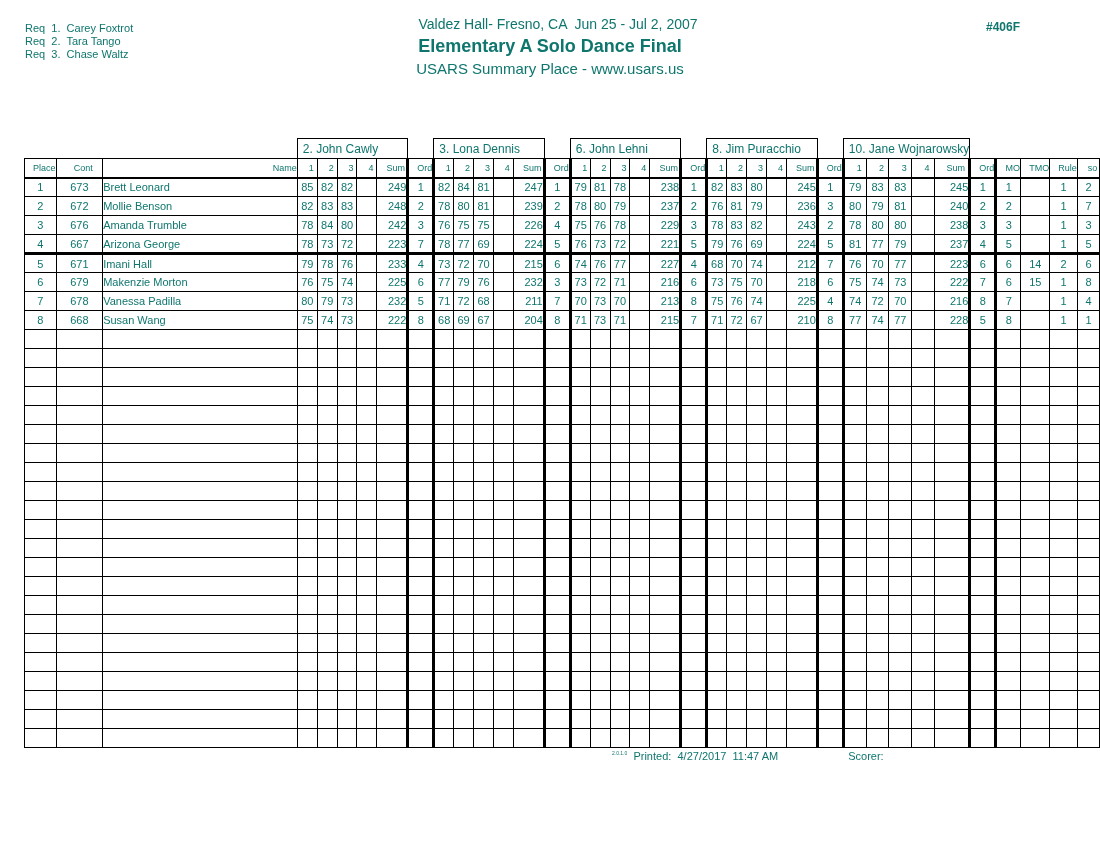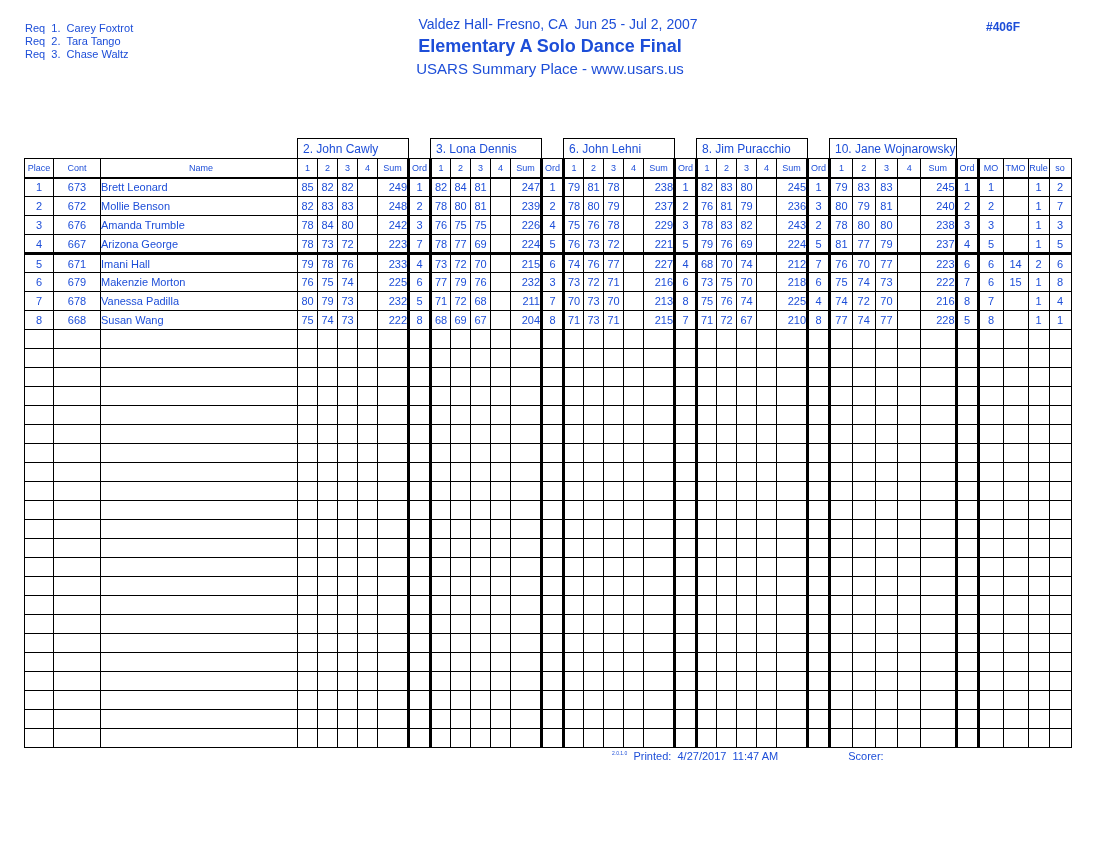--- a/index.html
+++ b/index.html
@@ -1,17 +1,17 @@
 <!DOCTYPE html>
 <html><head>
 <meta charset="utf-8">
 <style>
   html,body{margin:0;padding:0;background:#ffffff;}
   .page{position:relative;width:1100px;height:850px;background:#fff;
-        font-family:"Liberation Sans",sans-serif;color:#1d4ed8;overflow:hidden;}
+        font-family:"Liberation Sans",sans-serif;color:#0f766e;overflow:hidden;}
 
   
   .reqs{position:absolute;left:25px;top:22px;font-size:11px;line-height:13px;}
   .reqs div{white-space:pre;}
 
   
   .titleblock{position:absolute;left:0;top:14px;width:1100px;text-align:center;pointer-events:none;}
   .t1{font-size:18px;font-weight:bold;letter-spacing:0px;line-height:22px;white-space:pre;}
   .t2{font-size:14px;line-height:20px;white-space:pre;padding-left:16px;}
   .t3{font-size:18px;font-weight:bold;line-height:24px;white-space:pre;}
@@ -19,22 +19,22 @@
 
   .docnum{position:absolute;right:80px;top:20px;font-size:12px;font-weight:bold;}
 
   
   table.results{position:absolute;left:24px;top:138px;border-collapse:collapse;table-layout:fixed;}
   table.results td,table.results th{border:1px solid #000;padding:0;margin:0;overflow:hidden;
         white-space:nowrap;font-weight:normal;vertical-align:middle;box-sizing:border-box;}
   tr.grp td{height:20px;font-size:12px;}
   tr.grp td.nob{border:none;}
   tr.grp td.jbox{text-align:left;padding-left:5px;}
-  tr.cols th{height:19px;font-size:9px;border-bottom:2px solid #000;}
-  tr.cols th.lft{text-align:center;padding-left:4px;}
+  tr.cols th{height:19px;font-size:9px;border-bottom:2px solid #000;padding-left:8px;}
+  tr.cols th.lft{text-align:right;padding-left:4px;}
   tbody tr{height:19px;}
   tbody td{font-size:11px;}
   td.c{text-align:center;}
   td.nm{text-align:left;padding-left:4px;}
   td.sum{text-align:right;padding-right:4px;}
   .ord{border-left:3px solid #000 !important;border-right:3px solid #000 !important;
        text-align:center;font-weight:bold;}
   tr.sep td{border-top:3px solid #000;}
   td.b{font-weight:bold;}
 

